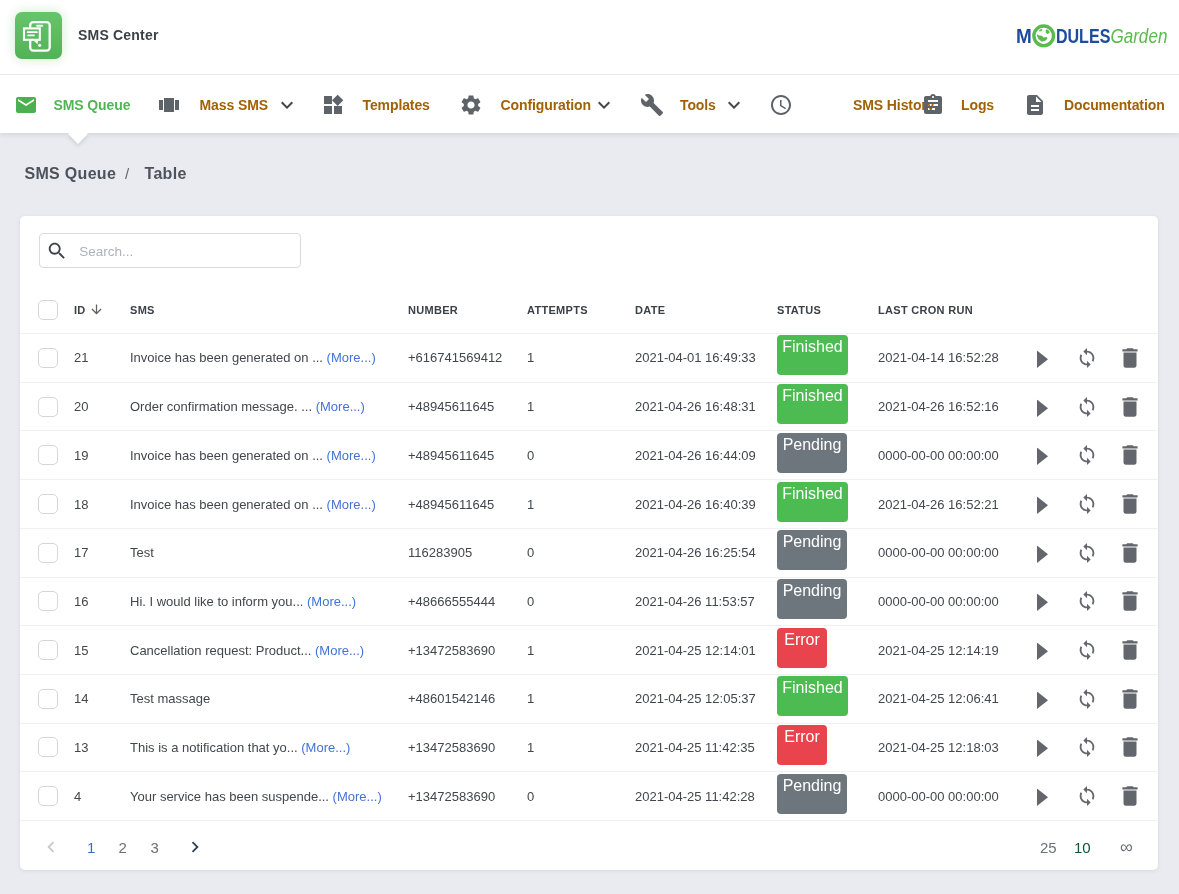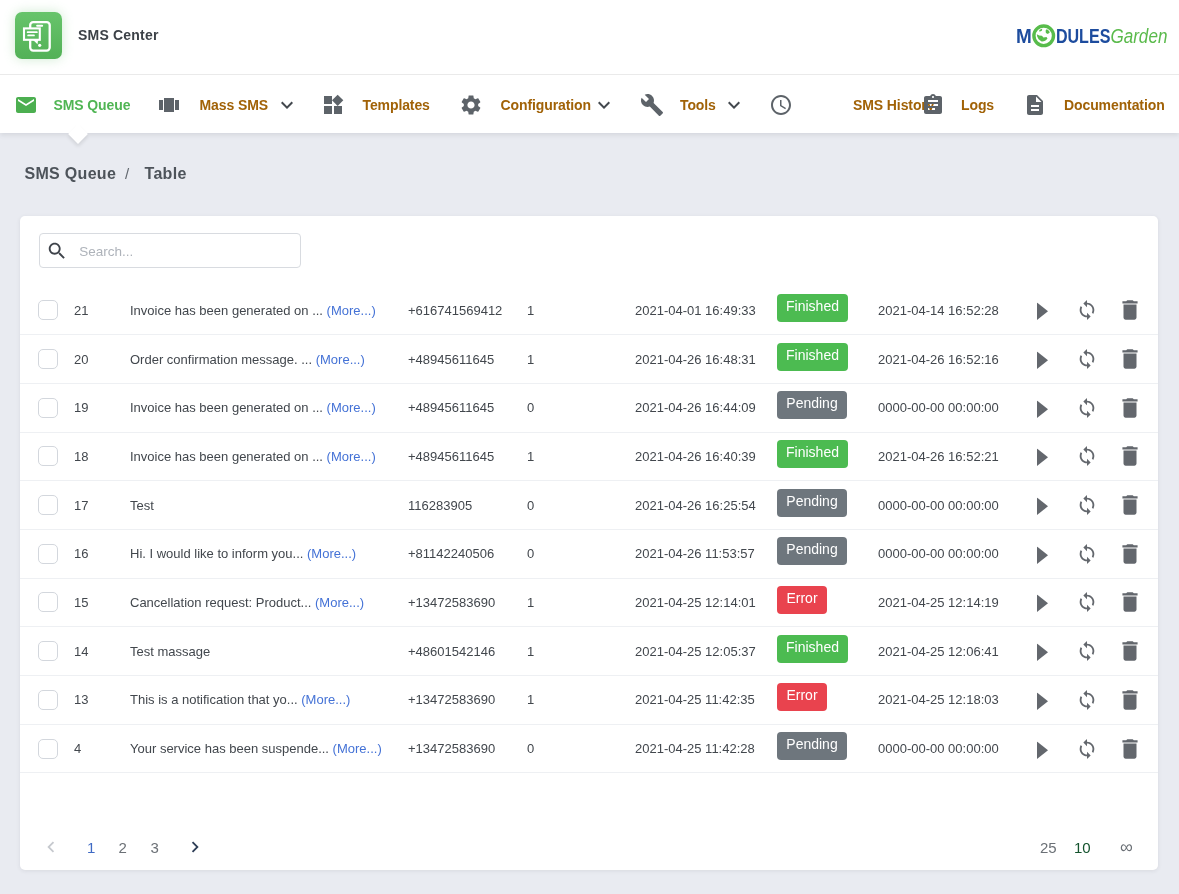--- a/index.html
+++ b/index.html
@@ -18,21 +18,21 @@
 .search { position:absolute; left:18.8px; top:17px; width:262px; height:34.6px; border:1px solid #d8dbe0; border-radius:4px;padding-left:28px; }
 .search svg { position:absolute; left:5.9px; top:5.6px; }
 .search span { position:absolute; left:39.4px; top:9.6px; font-size:13.5px; color:#aeb3ba; }
 table { position:absolute; left:0; top:70px; width:1138px; border-collapse:collapse; table-layout:fixed; }
 td,th { padding:0; vertical-align:middle; border-bottom:1px solid #eef0f3; }
 th { height:47.6px; text-align:left; font-size:11px; color:#3b4147; letter-spacing:.3px; }
 td { height:48.7px; font-size:13px; color:#42474d; }
 .c-cb { padding-left:18px; }
 .cb { display:block; width:20px; height:20px; border:1px solid #d3d7dd; border-radius:5px; }
 .more { color:#4472d6; }
-.badge { position:relative; top:-2.5px; display:inline-block; height:28px; line-height:24px; text-align:center; border-radius:4px; color:#fff; font-size:14px; }
+.badge { position:relative; top:-2.5px; display:inline-block; height:40px; line-height:24px; text-align:center; border-radius:4px; color:#fff; font-size:16px; }
 .b-fin { width:71px; background:#4cbb51; }
 .b-pen { width:70px; background:#6e767d; }
 .b-err { width:50px; background:#e9434e; }
 .c-ic { text-align:center; }
 .c-ic svg { vertical-align:middle; }
 .c-tr { text-align:left; padding-left:9.6px; }
 .pager { position:absolute; left:0; top:604px; width:1138px; height:50px; font-size:15px; }
 .pager span { position:absolute; top:19px; }
 </style></head>
 <body>
@@ -124,20 +124,37 @@
         <col style="width:119px">
         <col style="width:108px">
         <col style="width:142px">
         <col style="width:101px">
         <col style="width:142px">
         <col style="width:46px">
         <col style="width:41px">
         <col style="width:51px">
       </colgroup>
   <tbody>
+        <tr>
+   <th class="c-cb">
+            <span class="cb"></span>
+          </th>
+   <th>ID <svg width="15" height="15" viewBox="0 0 24 24" style="vertical-align:-3px">
+              <path fill="#5f6368" d="M20 12l-1.41-1.41L13 16.17V4h-2v12.17l-5.58-5.59L4 12l8 8 8-8z"></path>
+            </svg></th>
+   <th>SMS</th>
+          <th>NUMBER</th>
+          <th>ATTEMPTS</th>
+          <th>DATE</th>
+          <th>STATUS</th>
+          <th>LAST CRON RUN</th>
+   <th></th>
+          <th></th>
+          <th></th>
+  </tr>
 <tr>
 <td class="c-cb">
             <span class="cb"></span>
           </td>
 <td>21</td>
 <td>Invoice has been generated on ... <span class="more">(More...)</span></td>
 <td>+616741569412</td>
 <td>1</td>
 <td>2021-04-01 16:49:33</td>
 <td><span class="badge b-fin">Finished</span></td>
@@ -235,21 +252,21 @@
 <td class="c-ic c-tr"><svg width="26" height="26" viewBox="0 0 24 24">
               <path fill="#63676d" d="M6 19c0 1.1.9 2 2 2h8c1.1 0 2-.9 2-2V7H6v12zM19 4h-3.5l-1-1h-5l-1 1H5v2h14V4z"></path>
             </svg></td>
 </tr>
 <tr>
 <td class="c-cb">
             <span class="cb"></span>
           </td>
 <td>16</td>
 <td>Hi. I would like to inform you... <span class="more">(More...)</span></td>
-<td>+81142240506</td>
+<td>+48666555444</td>
 <td>0</td>
 <td>2021-04-26 11:53:57</td>
 <td><span class="badge b-pen">Pending</span></td>
 <td>0000-00-00 00:00:00</td>
 <td class="c-ic"><svg width="12" height="18" viewBox="0 0 12 18" style="transform:translateY(1.5px)">
               <path fill="#63676d" d="M0 0L11 8.8L0 17.6z"></path>
             </svg></td>
 <td class="c-ic"><svg width="22" height="22" viewBox="0 0 24 24">
               <path fill="#63676d" d="M12 4V1L8 5l4 4V6c3.31 0 6 2.69 6 6 0 1.01-.25 1.97-.7 2.8l1.46 1.46C19.54 15.03 20 13.57 20 12c0-4.42-3.58-8-8-8zm0 14c-3.31 0-6-2.69-6-6 0-1.01.25-1.97.7-2.8L5.24 7.74C4.46 8.97 4 10.43 4 12c0 4.42 3.58 8 8 8v3l4-4-4-4v3z"></path>
             </svg></td>

